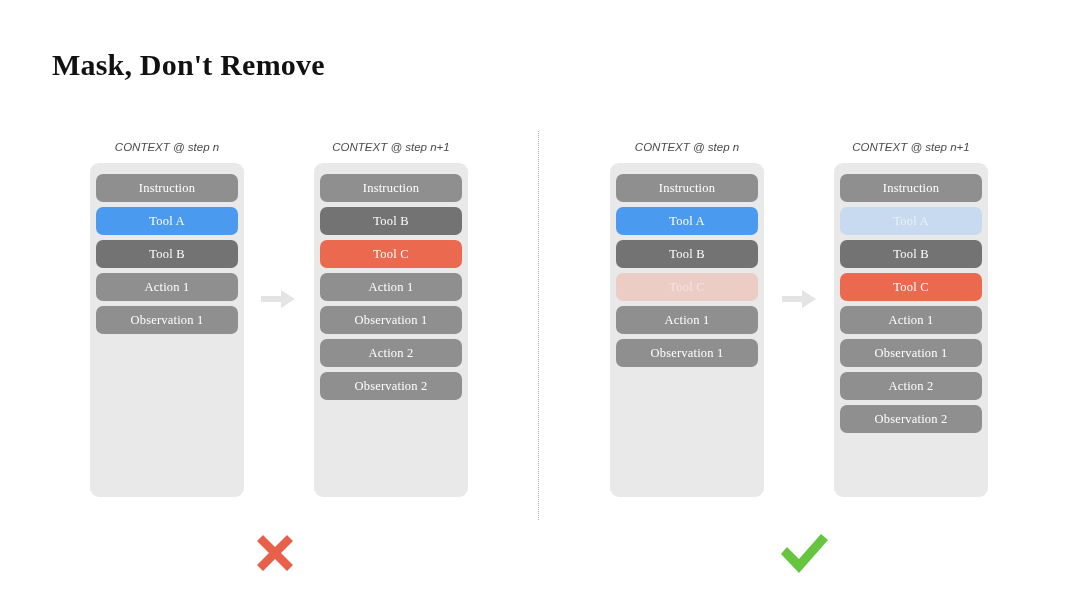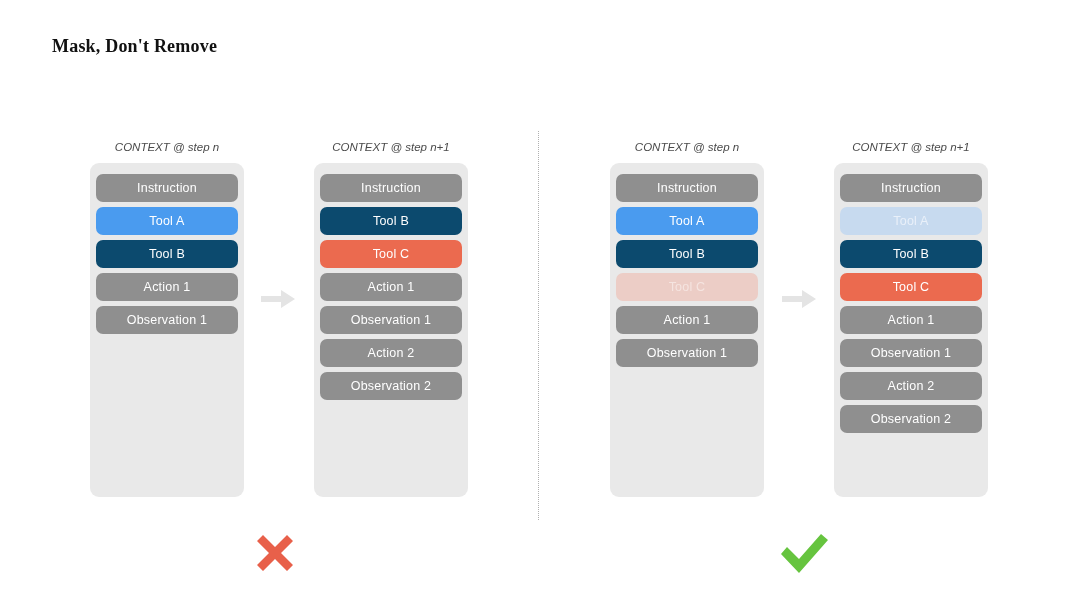--- a/index.html
+++ b/index.html
@@ -7,24 +7,24 @@
     width:1080px;height:608px;
     background:#ffffff;
     font-family:"Liberation Sans", sans-serif;
     overflow:hidden;
     position:relative;
   }
   #slide{position:absolute;left:0;top:0;width:1080px;height:608px;}
 
   .title{
     position:absolute;
-    left:52px; top:36px;
+    left:52px; top:48px;
     font-family:"Liberation Serif", serif;
     font-weight:bold;
-    font-size:18px;
+    font-size:30px;
     letter-spacing:0.2px;
     color:#111111;
     white-space:nowrap;
   }
 
   .divider{
     position:absolute;
     left:538px; top:131px;
     width:0px; height:389px;
     border-left:1.5px dotted #b0b0b0;
@@ -54,29 +54,29 @@
     padding:11px 6px 0 6px;
   }
   .block{
     width:142px;
     height:28px;
     margin-bottom:5px;
     border-radius:7px;
     display:flex;
     align-items:center;
     justify-content:center;
-    font-family:Liberation Sans, sans-serif;
+    font-family:Liberation Serif, serif;
     font-size:12.5px;
     color:#ffffff;
     letter-spacing:0.2px;
     box-sizing:border-box;
   }
   .b-gray{background:#8f8f8f;}
   .b-blue{background:#4a9bef;}
-  .b-green{background:#0c4a6e;}
+  .b-green{background:#737373;}
   .b-red{background:#eb6a4f;}
   .b-blue-faded{background:#c7daef;color:#e9f0f9;}
   .b-red-faded{background:#eccdc6;color:#f5e4e0;}
 
   .arrow{
     position:absolute;
     width:34px;height:22px;
   }
 
   .verdict{

